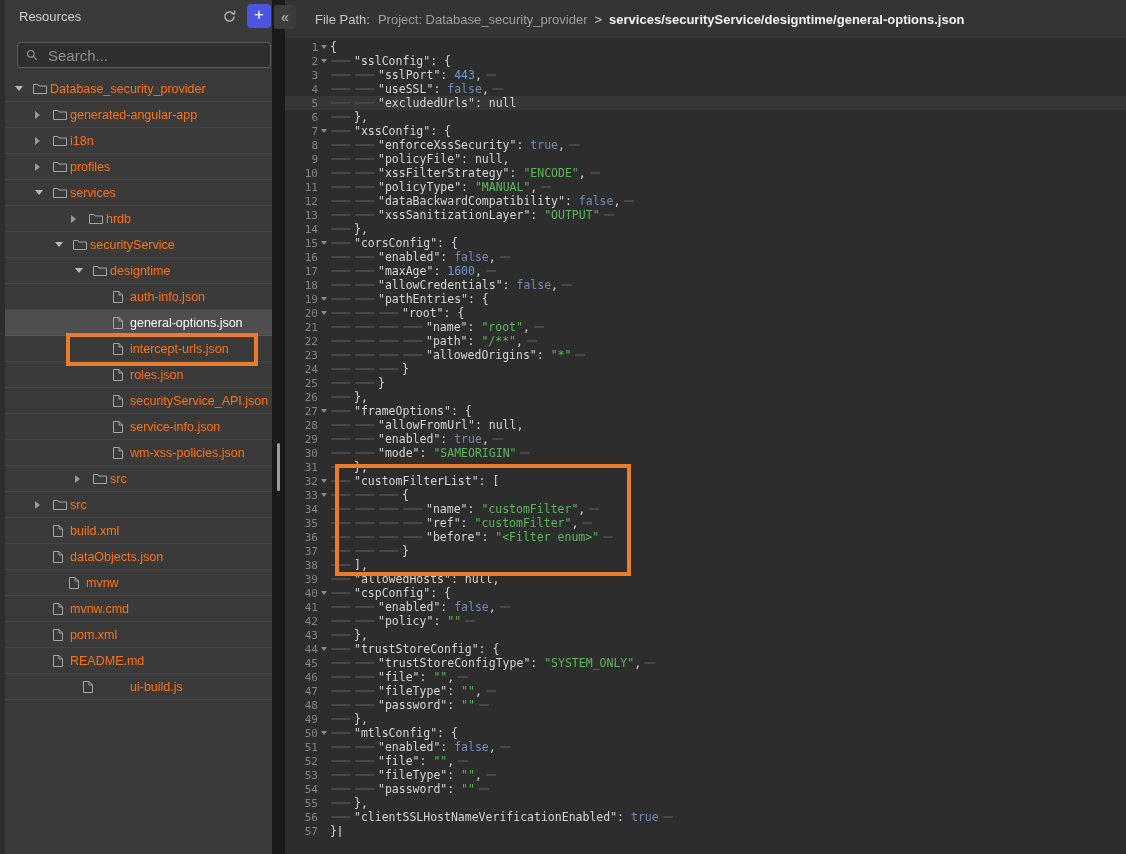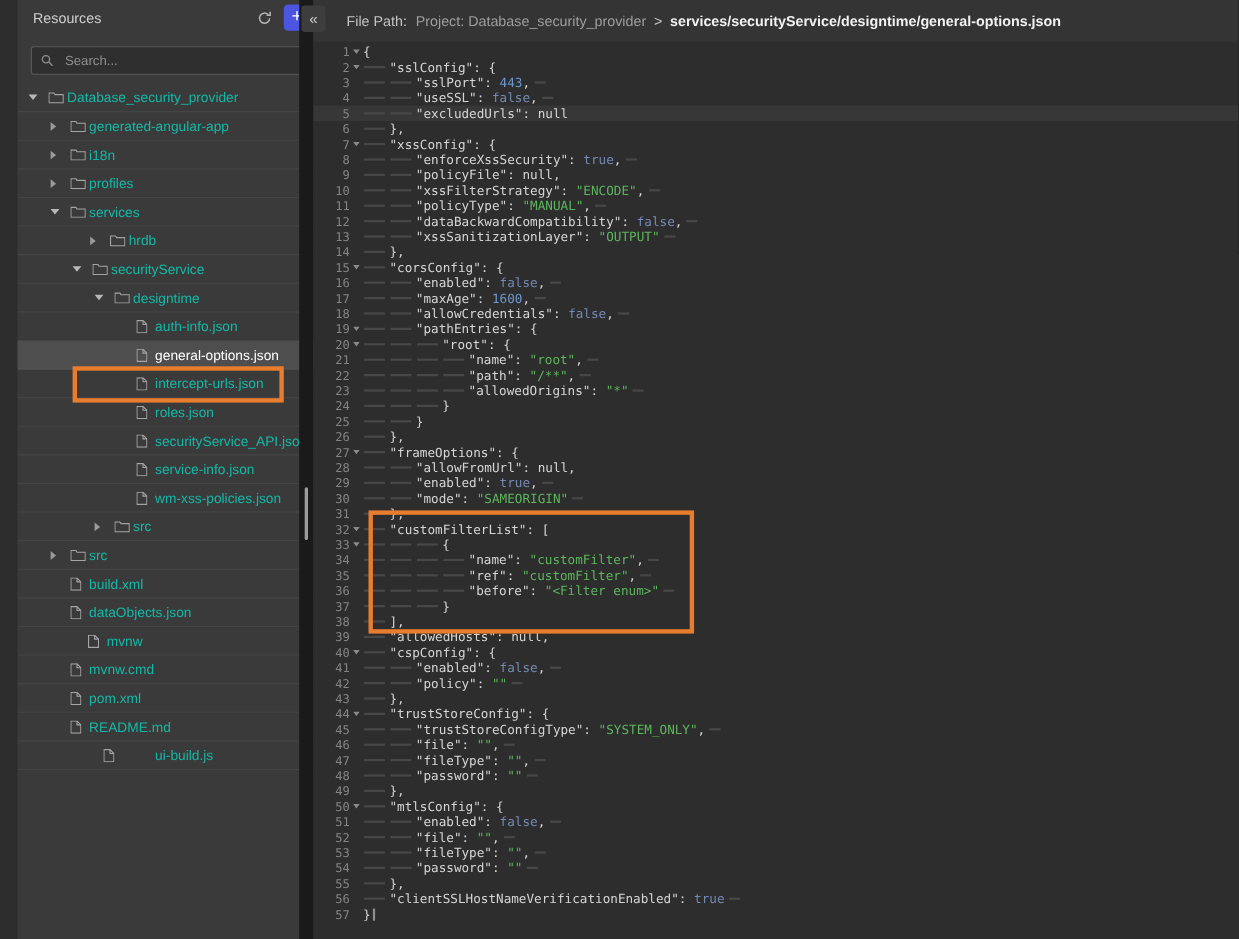--- a/index.html
+++ b/index.html
@@ -1,45 +1,45 @@
 <!DOCTYPE html>
 <html><head>
 <meta charset="utf-8">
 <style>
   html,body{margin:0;padding:0;background:#222;}
   .screen{position:relative;width:1126px;height:854px;overflow:hidden;
           font-family:"Liberation Sans",sans-serif;background:#2d2d2d;}
 
   
-  .sidebar{position:absolute;left:16px;top:0;width:272px;height:854px;background:#3a3a3a;}
+  .sidebar{position:absolute;left:5px;top:0;width:272px;height:854px;background:#3a3a3a;}
   .sb-header{position:relative;height:32px;display:flex;align-items:center;}
   .sb-title{color:#cfcfcf;font-size:13px;padding-left:14px;flex:0 0 auto;}
   .sb-actions{position:absolute;right:6px;top:4px;display:flex;align-items:center;gap:7px;}
   .icon-btn{width:22px;height:22px;display:flex;align-items:center;justify-content:center;
             background:transparent;border:none;cursor:pointer;padding:0;}
   .add-btn{width:24px;height:24px;border-radius:4px;background:#4c55e0;color:#fff;
            font-size:17px;line-height:22px;text-align:center;border:none;cursor:pointer;
            display:flex;align-items:center;justify-content:center;padding:0 0 2px 0;}
   .search-wrap{padding:10px 6px 8px 12px;}
   .search-box{display:flex;align-items:center;gap:8px;height:26px;background:#2f2f2f;
               border:1px solid #5a5a5a;border-radius:3px;padding:0 8px;box-sizing:border-box;}
   .search-box input{flex:1;background:transparent;border:none;outline:none;color:#a3a3a3;
-              font-size:12px;font-family:"Liberation Sans",sans-serif;}
+              font-size:15px;font-family:"Liberation Sans",sans-serif;}
   .search-box input::placeholder{color:#8f8f8f;}
   .tree{position:absolute;top:76px;left:0;right:0;}
   .trow{height:25px;border-bottom:1px solid rgba(255,255,255,0.055);display:flex;
         align-items:center;cursor:pointer;}
   .trow.sel{background:#4e4e4e;}
   .trow .arr{width:18px;flex:0 0 18px;display:flex;align-items:center;}
   .tri-exp{width:0;height:0;border-left:4px solid transparent;border-right:4px solid transparent;
            border-top:5px solid #b8b8b8;}
   .tri-col{width:0;height:0;border-top:4px solid transparent;border-bottom:4px solid transparent;
            border-left:5px solid #9a9a9a;}
   .ticon{width:17px;flex:0 0 17px;display:flex;align-items:center;}
-  .tlabel{color:#14b8a6;font-size:12.5px;white-space:nowrap;}
+  .tlabel{color:#f97316;font-size:12.5px;white-space:nowrap;}
   .trow.sel .tlabel{color:#ffffff;}
   .sb-scroll{position:absolute;left:277px;top:443px;width:3px;height:48px;background:#9d9d9d;
              border-radius:2px;z-index:30;}
 
   
   .divider{position:absolute;left:272px;top:0;width:13px;height:854px;background:#1a1a1a;}
   .collapse-btn{position:absolute;left:274px;top:5px;width:22px;height:24px;background:#3d3d3d;
                 border:none;border-radius:3px;color:#c9c9c9;font-size:14px;line-height:22px;
                 text-align:center;cursor:pointer;z-index:40;padding:0;}
 

